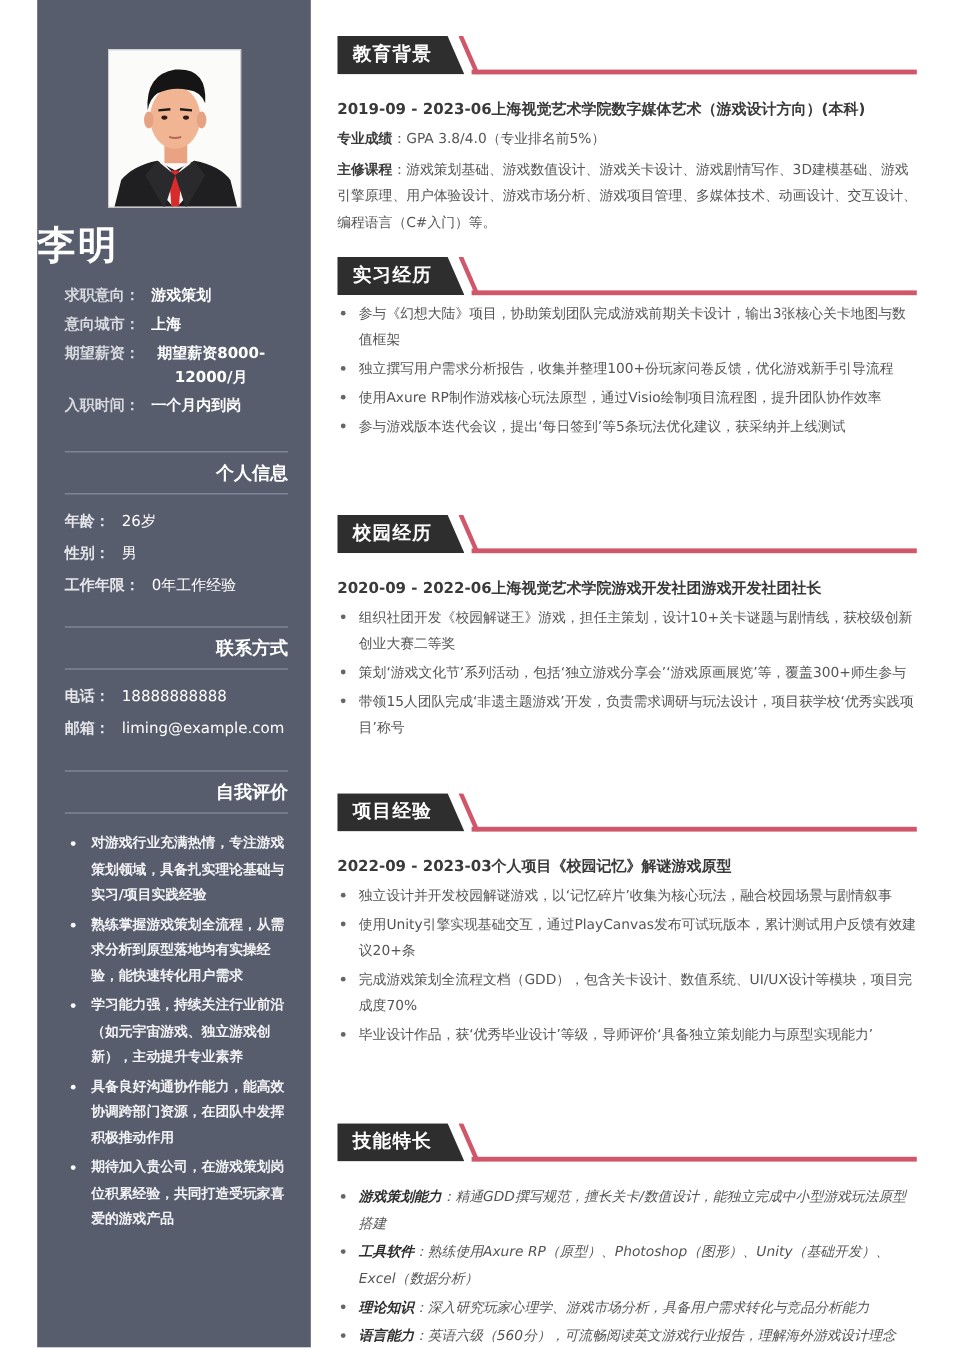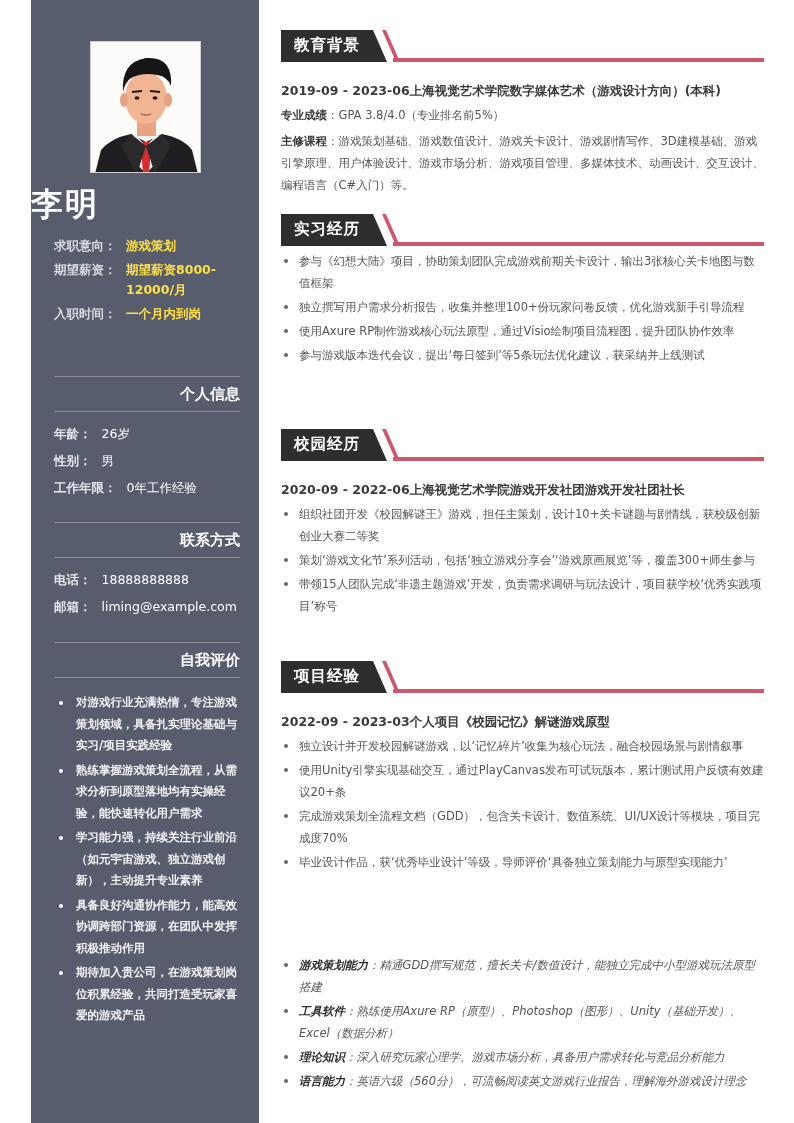--- a/index.html
+++ b/index.html
@@ -17,21 +17,21 @@
     position: absolute; left: 59px; top: 41px; width: 111px; height: 132px;
     background: #fbfbf9; border: 1px solid #cfcfcf; overflow: hidden;
   }
   .name {
     position: absolute; left: 0; top: 183px; width: 228px; text-align: left;
     font-size: 32px; font-weight: bold; letter-spacing: 2px; color: #fff;
   }
   .intent { position: absolute; left: 23px; top: 236px; width: 190px; }
   .kv { display: flex; font-size: 12.5px; line-height: 20px; margin-bottom: 4px; font-weight: bold; }
   .kv .k { color: #d8dae0; width: 72px; flex-shrink: 0; }
-  .kv .v { color: #fde047; }
+  .kv .v { color: #ffffff; text-align: center; }
 
   .side-section { position: absolute; left: 23px; width: 186px; }
   .side-section .rule { height: 1px; background: #8a8e9c; }
   .side-title { font-size: 15px; font-weight: bold; color: #fff; padding: 8px 0 7px; text-align: right; }
   .side-list { padding-top: 12px; }
   .skv { display: flex; font-size: 12.5px; line-height: 20px; margin-bottom: 7px; }
   .skv .k { color: #e4e6ea; font-weight: bold; margin-right: 10px; }
   .skv .v { color: #fff; }
 
   .eval-list { list-style: none; padding-top: 14px; }
@@ -116,20 +116,24 @@
     </div>
 
     <div class="name">李明</div>
 
     <div class="intent">
       <div class="kv">
         <span class="k">求职意向：</span>
         <span class="v">游戏策划</span>
       </div>
       <div class="kv">
+        <span class="k">意向城市：</span>
+        <span class="v">上海</span>
+      </div>
+      <div class="kv">
         <span class="k">期望薪资：</span>
         <span class="v" style="width:100px;">期望薪资8000-12000/月</span>
       </div>
       <div class="kv">
         <span class="k">入职时间：</span>
         <span class="v">一个月内到岗</span>
       </div>
     </div>
 
     <section class="side-section" style="top:376px;">
@@ -252,20 +256,27 @@
       </div>
       <ul class="bullets">
         <li>独立设计并开发校园解谜游戏，以‘记忆碎片’收集为核心玩法，融合校园场景与剧情叙事</li>
         <li>使用Unity引擎实现基础交互，通过PlayCanvas发布可试玩版本，累计测试用户反馈有效建议20+条</li>
         <li>完成游戏策划全流程文档（GDD），包含关卡设计、数值系统、UI/UX设计等模块，项目完成度70%</li>
         <li>毕业设计作品，获‘优秀毕业设计’等级，导师评价‘具备独立策划能力与原型实现能力’</li>
       </ul>
     </section>
 
     <section class="sec" style="top:936px;">
+      <div class="sec-head">
+        <div class="block">
+            <span>技能特长</span>
+          </div>
+        <div class="slash"></div>
+        <div class="underline"></div>
+      </div>
       <ul class="bullets" style="margin-top:18px;font-style:italic;">
         <li><b>游戏策划能力</b><span>：精通GDD撰写规范，擅长关卡/数值设计，能独立完成中小型游戏玩法原型搭建</span></li>
         <li><b>工具软件</b><span>：熟练使用Axure RP（原型）、Photoshop（图形）、Unity（基础开发）、Excel（数据分析）</span></li>
         <li><b>理论知识</b><span>：深入研究玩家心理学、游戏市场分析，具备用户需求转化与竞品分析能力</span></li>
         <li><b>语言能力</b><span>：英语六级（560分），可流畅阅读英文游戏行业报告，理解海外游戏设计理念</span></li>
       </ul>
     </section>
   </main>
 </div>
 

